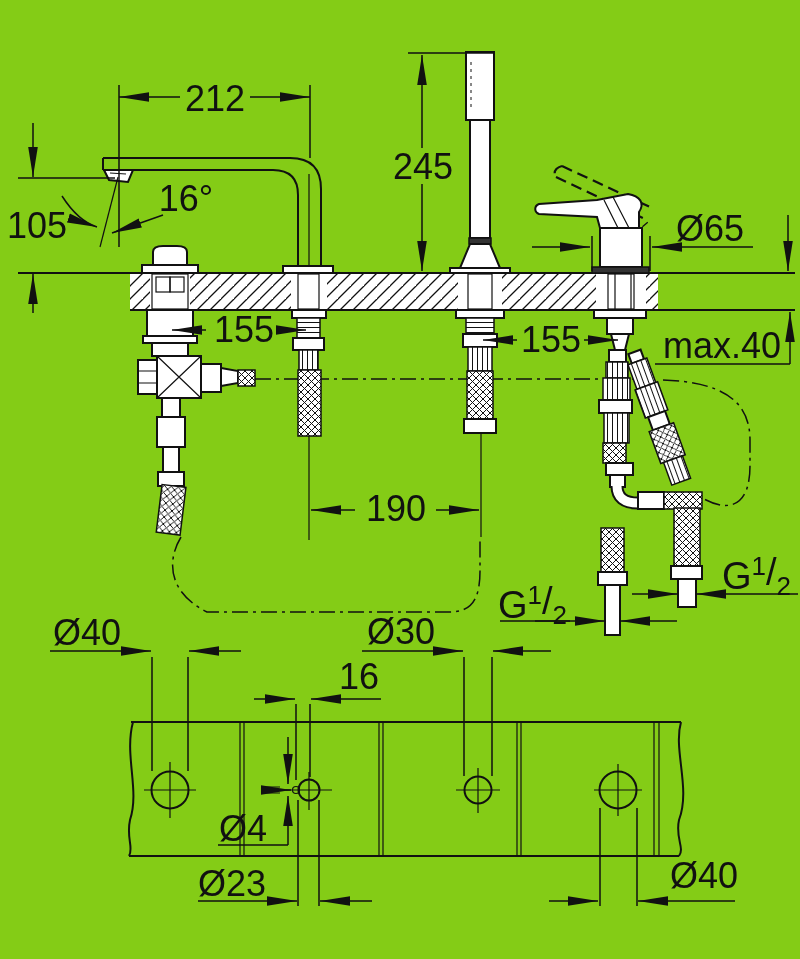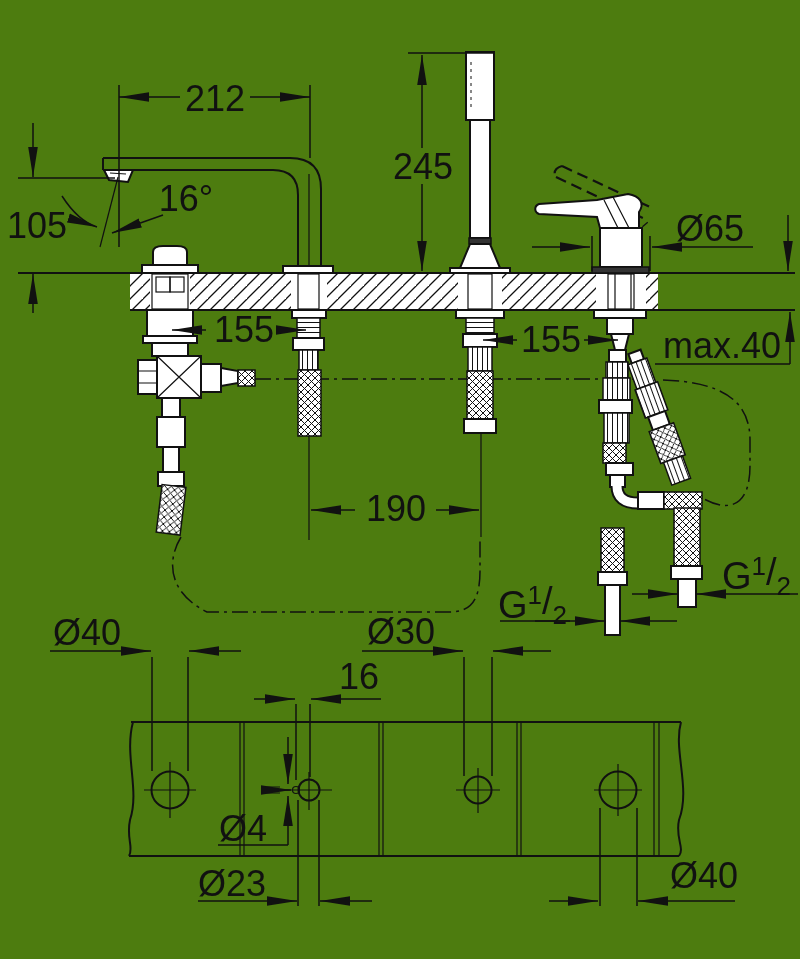--- a/index.html
+++ b/index.html
@@ -1,16 +1,16 @@
 <!DOCTYPE html>
 <html><head>
 <meta charset="utf-8">
 <style>
   html,body{margin:0;padding:0;background:#fff;}
-  #stage{width:800px;height:959px;position:relative;background:#4d7c0f;overflow:hidden;}
+  #stage{width:800px;height:959px;position:relative;background:#84cc16;overflow:hidden;}
   svg{position:absolute;left:0;top:0;}
   text{font-family:"Liberation Sans","DejaVu Sans",sans-serif;fill:#111;}
   .dim{font-size:36px;}
   .dimsmall{font-size:26px;}
   .gbig{font-size:38px;}
   .outline{stroke:#111;stroke-width:2;fill:none;}
   .outline-f{stroke:#111;stroke-width:2;fill:#fff;}
   .thin{stroke:#111;stroke-width:1.2;fill:none;}
   .dimline{stroke:#111;stroke-width:1.5;fill:none;}
   .chain{stroke:#111;stroke-width:1.5;fill:none;stroke-dasharray:16 5 3 5;}

